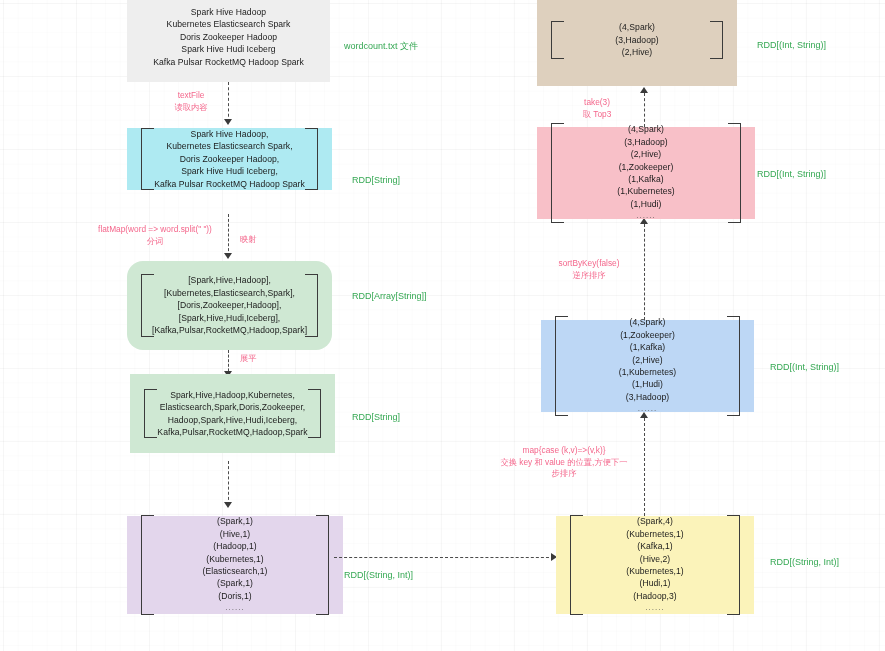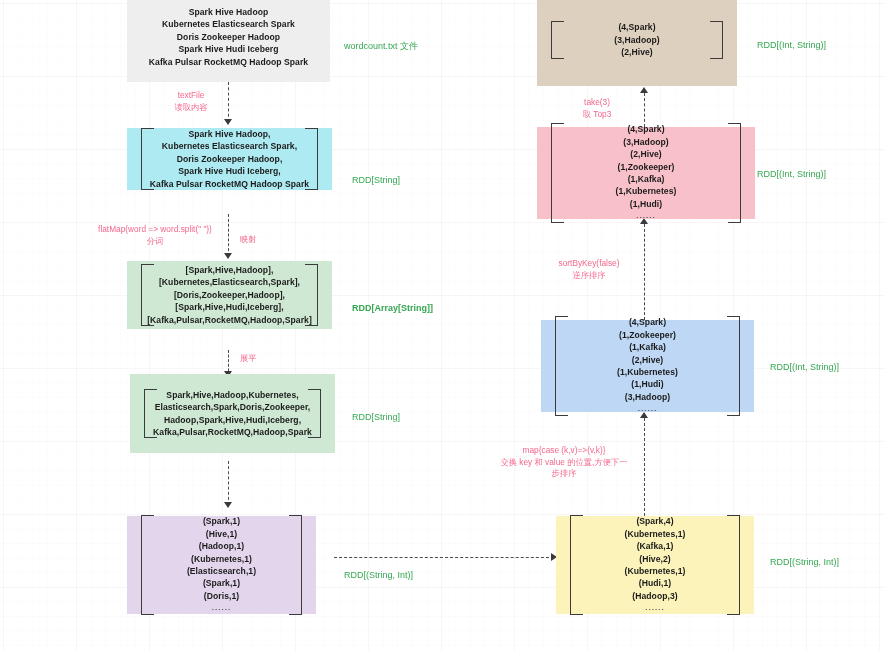--- a/index.html
+++ b/index.html
@@ -36,21 +36,20 @@
   }
   .rdd-inner {
     position: relative;
     display: flex;
     flex-direction: column;
     align-items: center;
     justify-content: center;
     padding: 0 26px;
     width: 100%;
     box-sizing: border-box;
-    font-weight: bold;
   }
   
   .brk {
     position: absolute;
     top: 0;
     bottom: 0;
     width: 12px;
     border-top: 1.4px solid #3b3b3b;
     border-bottom: 1.4px solid #3b3b3b;
   }
@@ -156,53 +155,53 @@
   <div class="type-label" style="left:352px; top:174px;">RDD[String]</div>
 
   <div class="arrow-v" style="left:228px; top:214px; height:42px;"></div>
   <div class="head down" style="left:224px; top:253px;"></div>
   <div class="op-label" style="left:88px; top:224px; width:134px;">
     <span>flatMap(word =&gt; word.split(" "))</span><br>
     <span>分词</span>
   </div>
   <div class="op-label" style="left:240px; top:234px;">映射</div>
 
-  <div class="rdd-box" style="left:127px; top:261px; width:205px; height:68px; background:#cfe8d3;">
+  <div class="rdd-box" style="left:127px; top:261px; width:205px; height:89px; background:#cfe8d3;border-radius:16px;">
     <div class="rdd-inner">
       <div class="brk l"></div>
       <div class="brk r"></div>
       <div class="rdd-line">[Spark,Hive,Hadoop],</div>
       <div class="rdd-line">[Kubernetes,Elasticsearch,Spark],</div>
       <div class="rdd-line">[Doris,Zookeeper,Hadoop],</div>
       <div class="rdd-line">[Spark,Hive,Hudi,Iceberg],</div>
       <div class="rdd-line">[Kafka,Pulsar,RocketMQ,Hadoop,Spark]</div>
     </div>
   </div>
-  <div class="type-label" style="left:352px; top:302px;font-weight:bold;">RDD[Array[String]]</div>
+  <div class="type-label" style="left:352px; top:290px;">RDD[Array[String]]</div>
 
   <div class="arrow-v" style="left:228px; top:350px; height:26px;"></div>
   <div class="head down" style="left:224px; top:371px;"></div>
   <div class="op-label" style="left:240px; top:353px;">展平</div>
 
   <div class="rdd-box" style="left:130px; top:374px; width:205px; height:79px; background:#cfe8d3;">
     <div class="rdd-inner">
       <div class="brk l"></div>
       <div class="brk r"></div>
       <div class="rdd-line">Spark,Hive,Hadoop,Kubernetes,</div>
       <div class="rdd-line">Elasticsearch,Spark,Doris,Zookeeper,</div>
       <div class="rdd-line">Hadoop,Spark,Hive,Hudi,Iceberg,</div>
       <div class="rdd-line">Kafka,Pulsar,RocketMQ,Hadoop,Spark</div>
     </div>
   </div>
   <div class="type-label" style="left:352px; top:411px;">RDD[String]</div>
 
   <div class="arrow-v" style="left:228px; top:461px; height:44px;"></div>
   <div class="head down" style="left:224px; top:502px;"></div>
 
-  <div class="rdd-box" style="left:127px; top:516px; width:189px; height:98px; background:#e3d6ec;">
+  <div class="rdd-box" style="left:127px; top:516px; width:216px; height:98px; background:#e3d6ec;">
     <div class="rdd-inner">
       <div class="brk l"></div>
       <div class="brk r"></div>
       <div class="rdd-line">(Spark,1)</div>
       <div class="rdd-line">(Hive,1)</div>
       <div class="rdd-line">(Hadoop,1)</div>
       <div class="rdd-line">(Kubernetes,1)</div>
       <div class="rdd-line">(Elasticsearch,1)</div>
       <div class="rdd-line">(Spark,1)</div>
       <div class="rdd-line">(Doris,1)</div>

